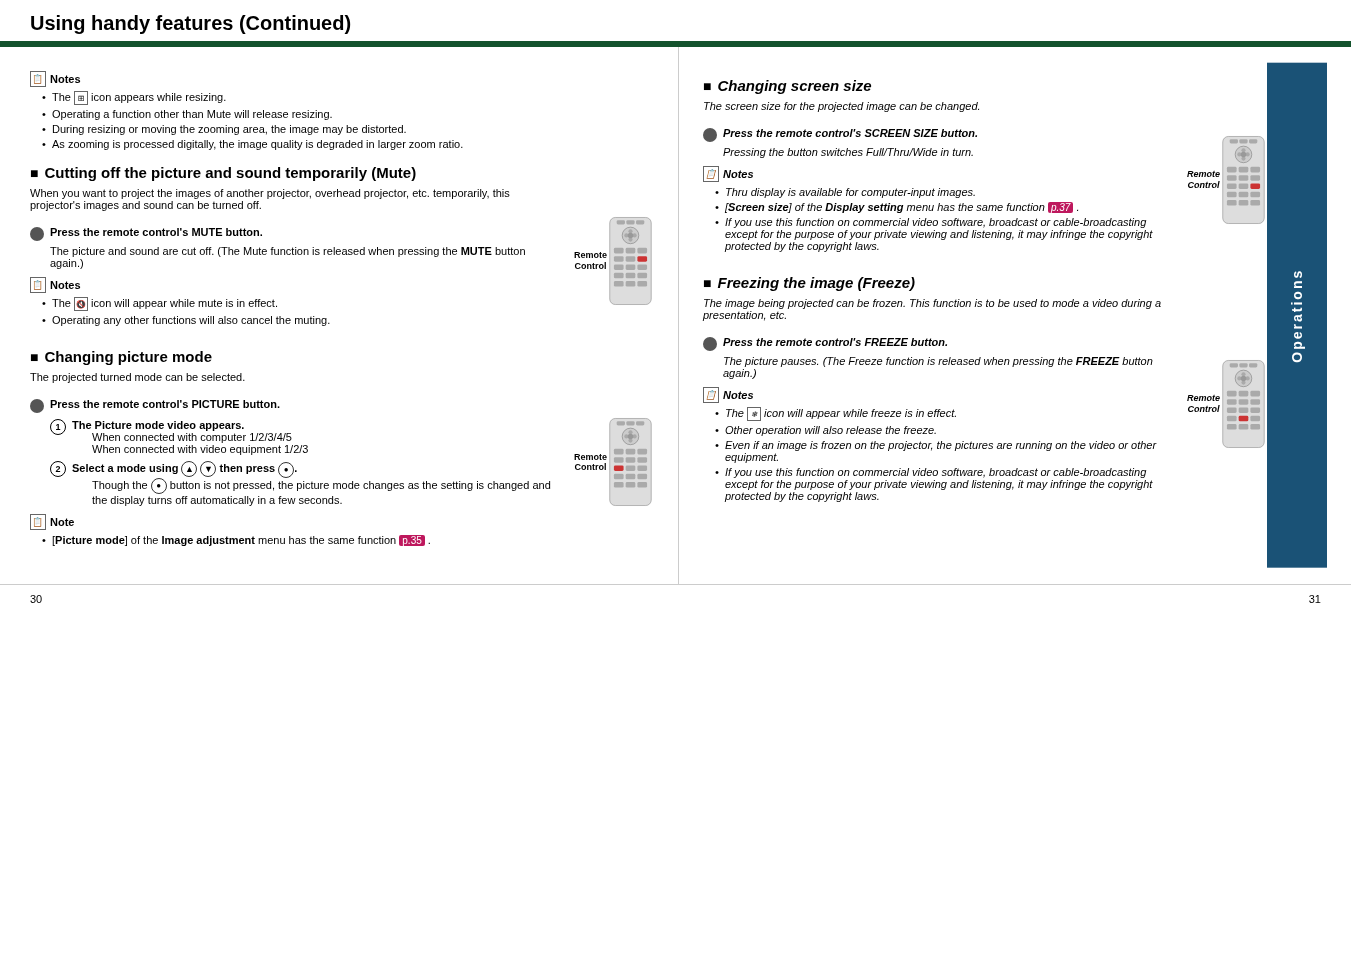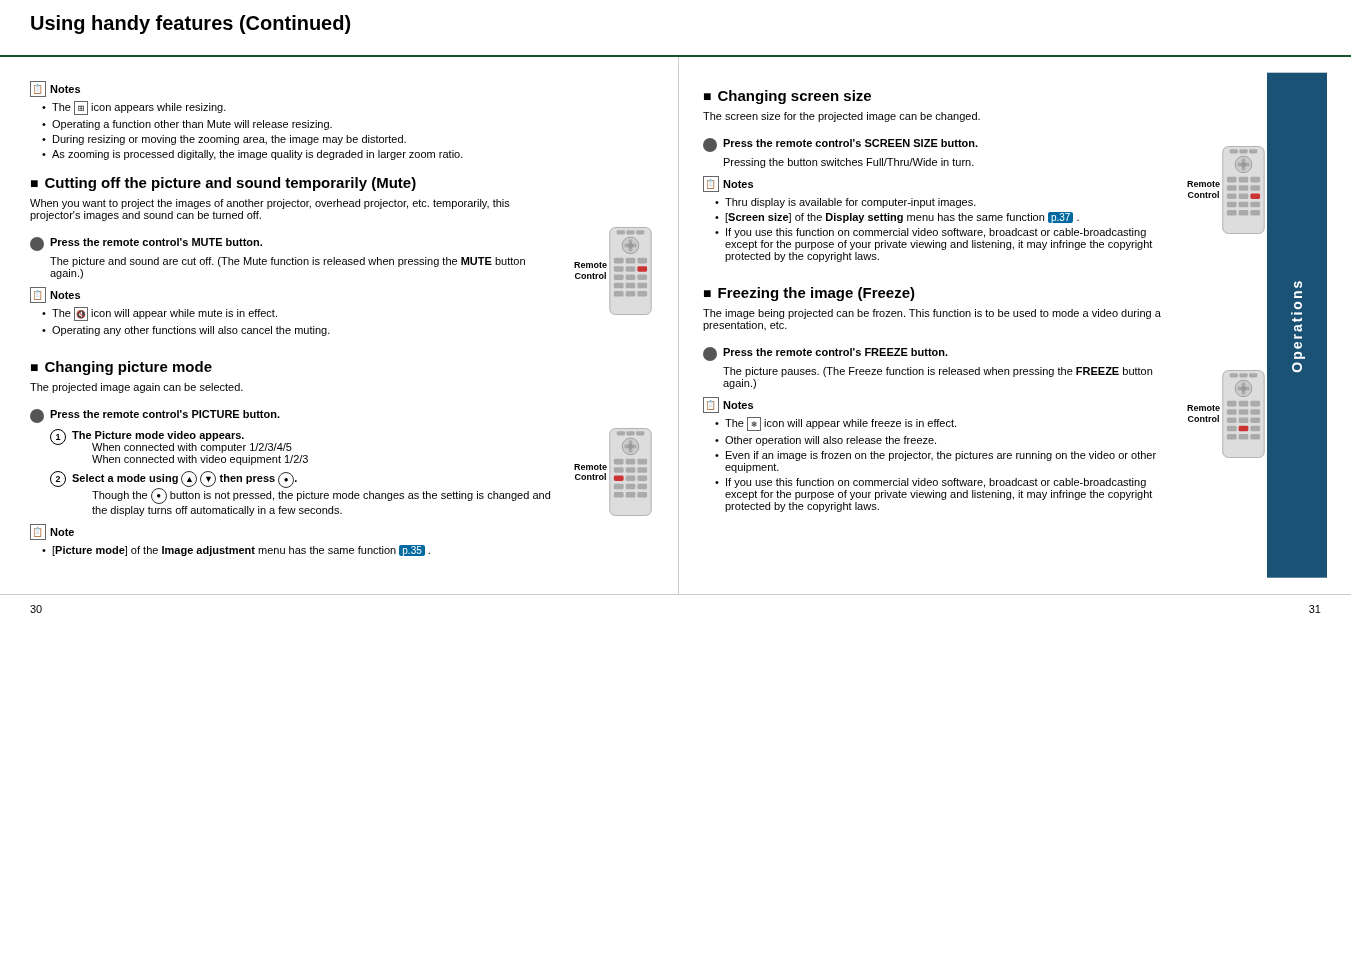--- a/index.html
+++ b/index.html
@@ -8,22 +8,22 @@
       font-size: 11px;
       background: #fff;
       color: #000;
       width: 1351px;
       min-height: 954px;
       display: flex;
       flex-direction: column;
     }
 
     .page-header {
-      padding: 12px 30px 20px 30px;
-      border-bottom: 2px solid #14532d;
+      padding: 12px 30px 6px 30px;
+      border-bottom: 6px solid #14532d;
     }
     .page-title {
       font-size: 20px;
       font-weight: bold;
     }
 
     .content-area {
       display: flex;
       flex: 1;
     }
@@ -176,21 +176,21 @@
       justify-content: space-between;
       padding: 8px 30px;
       border-top: 1px solid #ccc;
     }
 
     .page-num {
       font-size: 11px;
     }
 
     .highlight-ref {
-      background: #0369a1;
+      background: #be185d;
       color: #fff;
       padding: 0 3px;
       font-size: 10px;
       border-radius: 2px;
     }
 
     .icon-img {
       display: inline-block;
       width: 14px;
       height: 14px;
@@ -331,21 +331,21 @@
         </div>
       </div>
 
       <div class="section-divider">
         <div class="section-title">
           <span>Changing picture mode</span>
         </div>
 
         <div class="content-with-remote">
           <div class="content-main">
-            <p>The projected image again can be selected.</p>
+            <p>The projected turned mode can be selected.</p>
 
             <div class="press-instruction">
               <span class="circle-bullet"></span>
               <span class="press-text">Press the remote control's PICTURE button.</span>
             </div>
 
             <div class="numbered-item indent">
               <span class="num-circle">1</span>
               <div>
                 <strong>The Picture mode video appears.</strong>
@@ -413,21 +413,21 @@
               <rect x="44" y="94" width="14" height="8" rx="2" fill="#aaa"></rect>
             </svg>
           </div>
         </div>
       </div>
 
     </div>
 
     <div class="right-page">
       <div style="display:flex; flex:1; height:100%;">
-        <div style="flex:1;">
+        <div style="flex:1;font-style:italic;">
 
           <div class="section-divider">
             <div class="section-title">
               <span>Changing screen size</span>
             </div>
 
             <div class="content-with-remote">
               <div class="content-main">
                 <p>The screen size for the projected image can be changed.</p>
 

